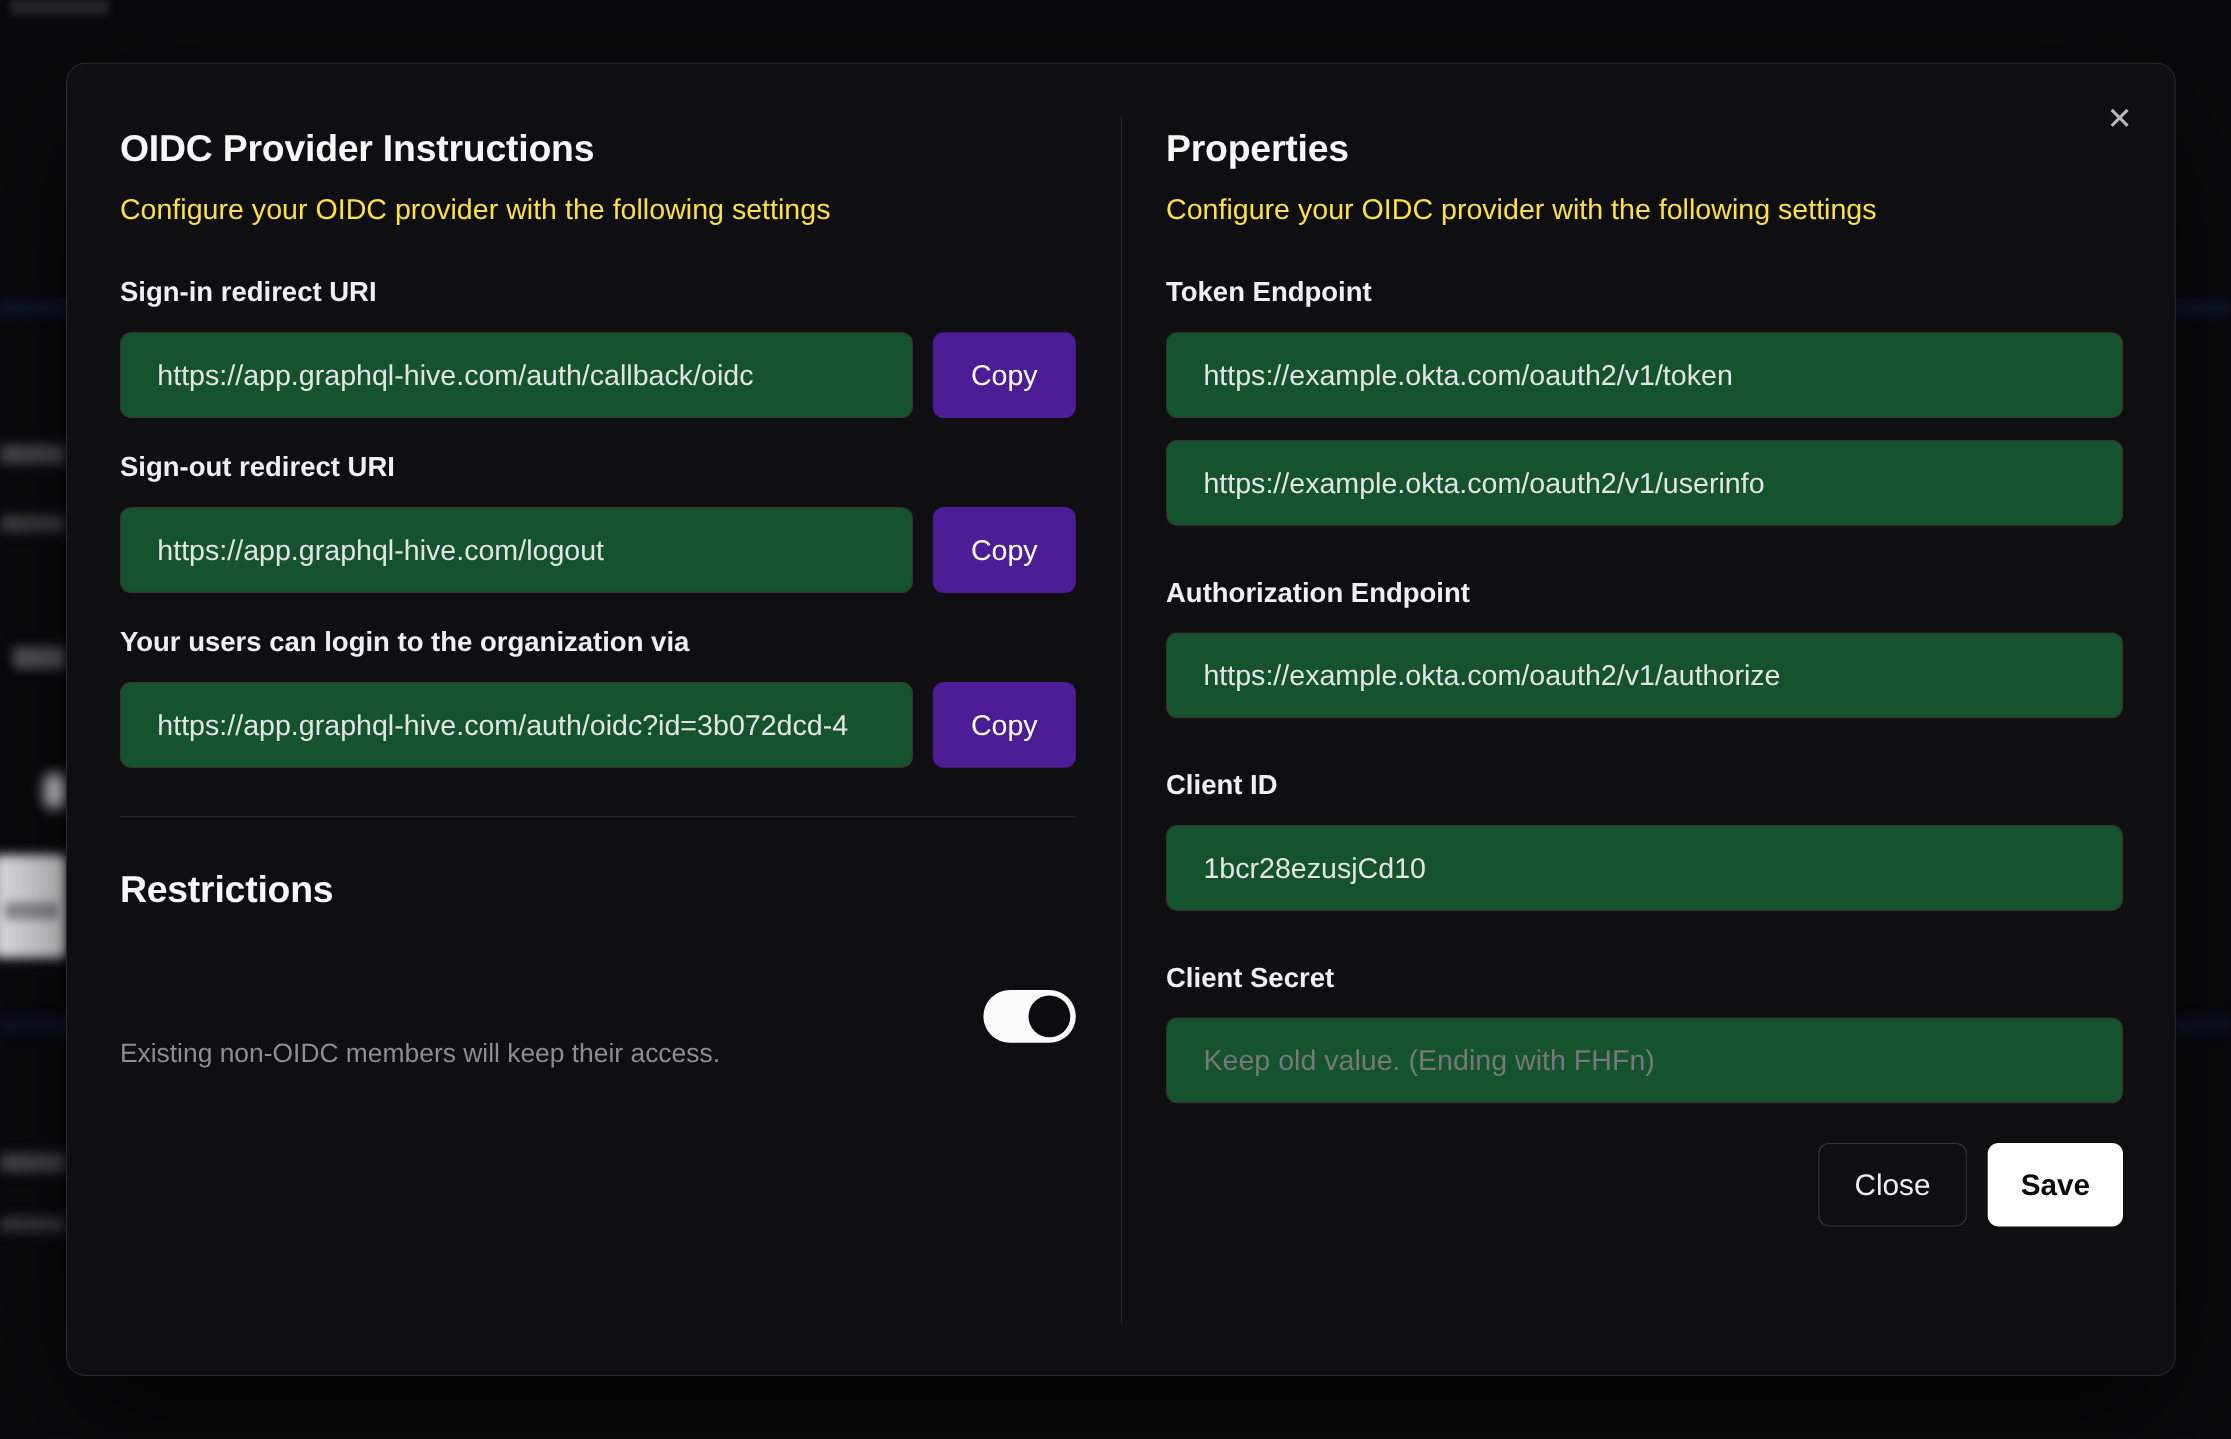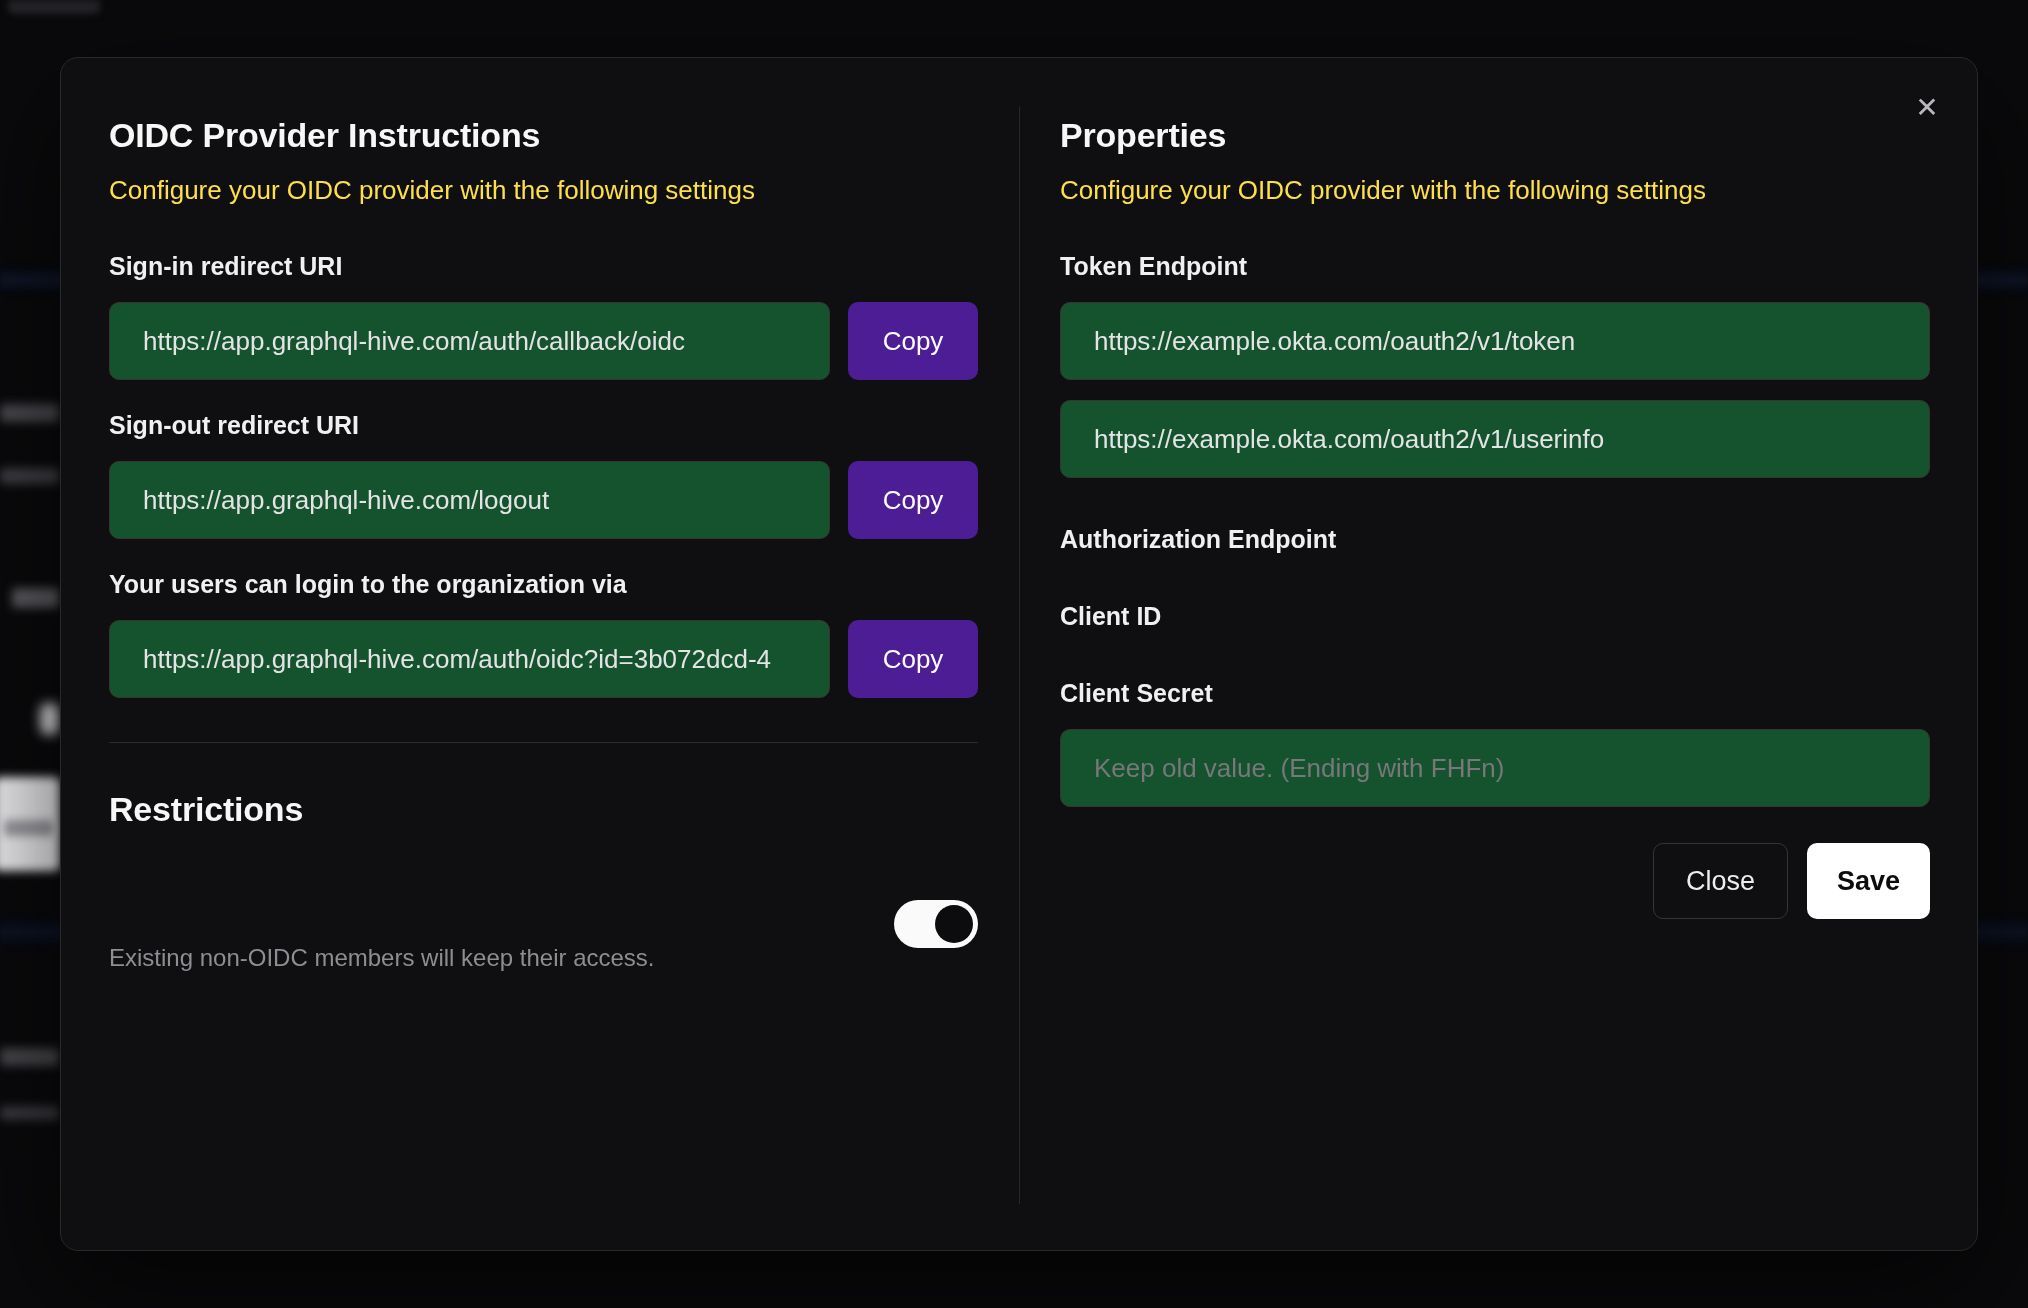--- a/index.html
+++ b/index.html
@@ -173,22 +173,28 @@
     <div class="field-label ml-first">Token Endpoint</div>
     <div class="input-row">
       <input class="text-input" type="text" value="https://example.okta.com/oauth2/v1/token" style="">
     </div>
 
     <div class="input-row">
       <input class="text-input" type="text" value="https://example.okta.com/oauth2/v1/userinfo" style="">
     </div>
 
     <div class="field-label mr-next">Authorization Endpoint</div>
+    <div class="input-row">
+      <input class="text-input" type="text" value="https://example.okta.com/oauth2/v1/authorize" style="">
+    </div>
 
     <div class="field-label mr-next">Client ID</div>
+    <div class="input-row">
+      <input class="text-input" type="text" value="1bcr28ezusjCd10" style="">
+    </div>
 
     <div class="field-label mr-next">Client Secret</div>
     <div class="input-row">
       <input class="text-input" type="text" placeholder="Keep old value. (Ending with FHFn)" style="">
     </div>
 
     <div class="btn-row">
       <button class="btn btn-close">Close</button>
       <button class="btn btn-save">Save</button>
     </div>

